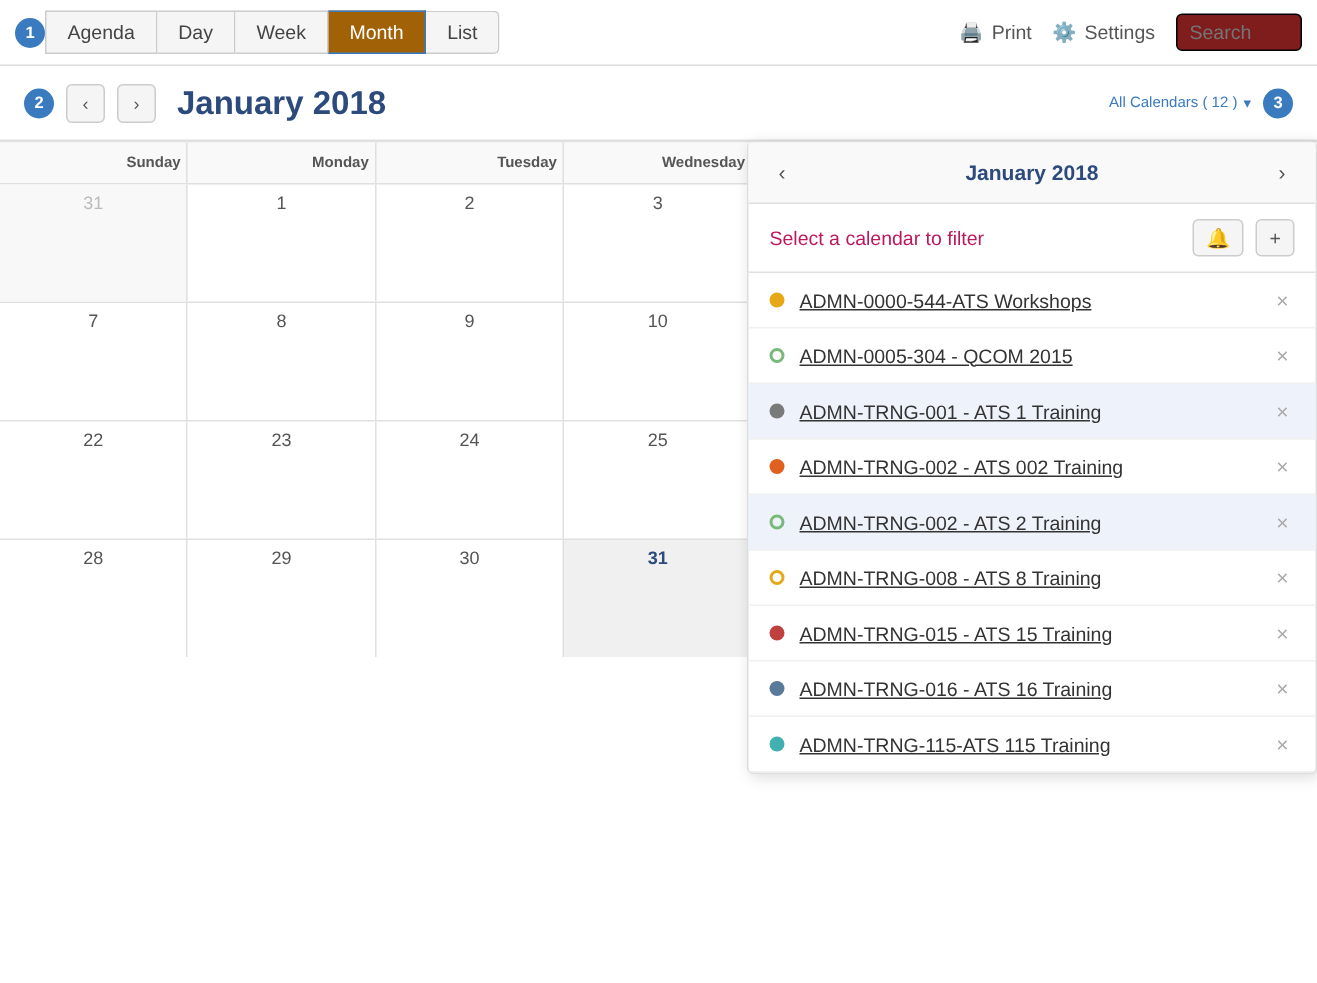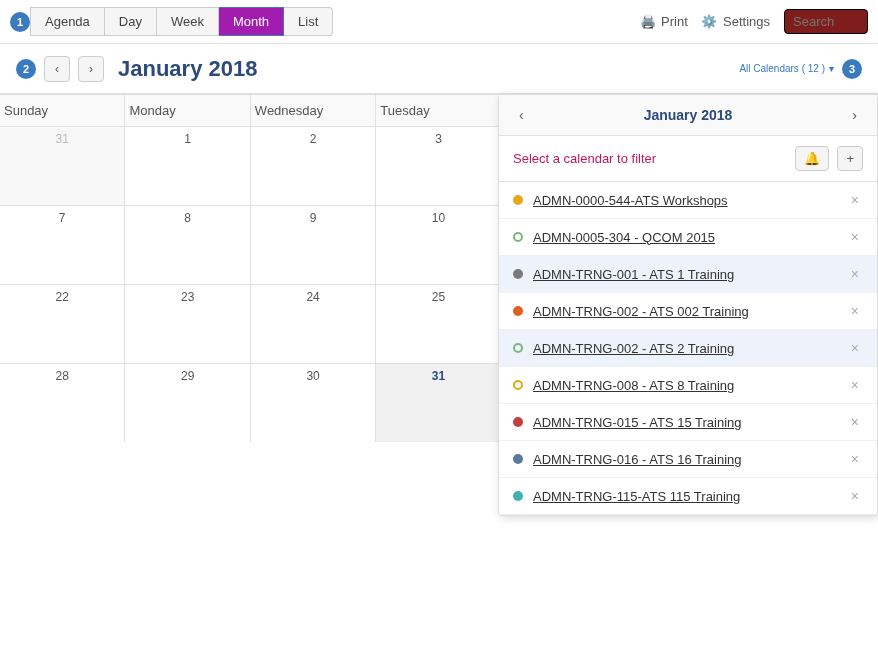--- a/index.html
+++ b/index.html
@@ -12,21 +12,21 @@
     }
     .top-bar-left { display: flex; align-items: center; gap: 0; }
     .nav-tab {
       padding: 6px 14px; border: 1px solid #ccc; cursor: pointer;
       background: #f5f5f5; font-size: 13px; color: #444;
       border-radius: 0;
     }
     .nav-tab:first-child { border-radius: 4px 0 0 4px; }
     .nav-tab:last-child { border-radius: 0 4px 4px 0; }
     .nav-tab + .nav-tab { border-left: none; }
-    .nav-tab.active { background: #a21caf; color: #fff; border-color: #3a7abf; }
+    .nav-tab.active { background: #a16207; color: #fff; border-color: #3a7abf; }
     .top-bar-right { display: flex; align-items: center; gap: 14px; }
     .top-bar-action { display: flex; align-items: center; gap: 5px; cursor: pointer; color: #555; font-size: 13px; }
     .search-box {
       border: 1px solid #000000; border-radius: 4px; padding: 4px 8px;
       font-size: 13px; width: 84px; color: #aaa; background: #7f1d1d;
     }
     .circle-badge {
       width: 20px; height: 20px; border-radius: 50%; background: #3a7abf;
       color: #fff; font-size: 11px; display: flex; align-items: center; justify-content: center;
       font-weight: bold; flex-shrink: 0;
@@ -50,21 +50,21 @@
     }
 
     
     .calendar-container { display: flex; flex: 1; position: relative; }
     .calendar-grid { flex: 1; border-top: 1px solid #e0e0e0; }
     .day-headers {
       display: grid; grid-template-columns: repeat(7, 1fr);
       background: #f9f9f9; border-bottom: 1px solid #e0e0e0;
     }
     .day-header {
-      text-align: left; padding: 8px 4px; font-size: 13px; font-weight: 400;
+      text-align: right; padding: 8px 4px; font-size: 10px; font-weight: 700;
       color: #555; border-right: 1px solid #e0e0e0;
     }
     .day-header:last-child { border-right: none; }
     .day-header.thursday { color: #2c4a7c; background: #eef3fb; }
     .weeks { display: flex; flex-direction: column; text-align: center; }
     .week-row {
       display: grid; grid-template-columns: repeat(7, 1fr);
       flex: 1; border-bottom: 1px solid #e0e0e0; min-height: 78px;
     }
     .week-row:last-child { border-bottom: none; }
@@ -159,22 +159,22 @@
       <div class="circle-badge">3</div>
     </div>
   </div>
 
   <div class="calendar-container">
     <div class="calendar-grid">
 
       <div class="day-headers">
         <div class="day-header">Sunday</div>
         <div class="day-header">Monday</div>
+        <div class="day-header">Tuesday</div>
         <div class="day-header">Wednesday</div>
-        <div class="day-header">Tuesday</div>
         <div class="day-header thursday">Thursday</div>
         <div class="day-header">Friday</div>
         <div class="day-header">Saturday</div>
       </div>
 
       <div class="weeks">
 
         <div class="week-row">
           <div class="day-cell other-month"><span class="day-num gray">31</span></div>
           <div class="day-cell"><span class="day-num">1</span></div>

